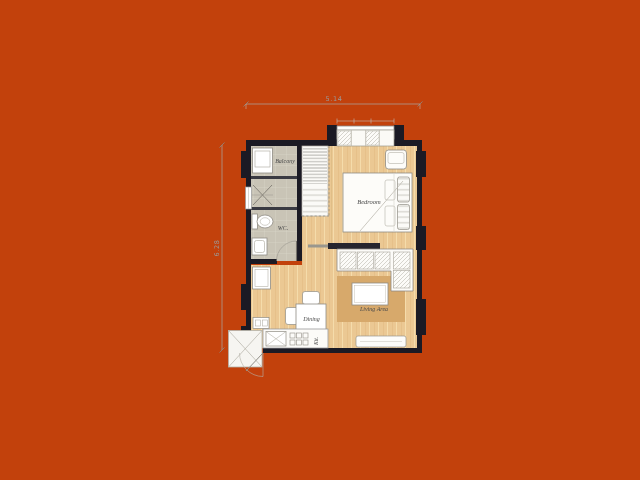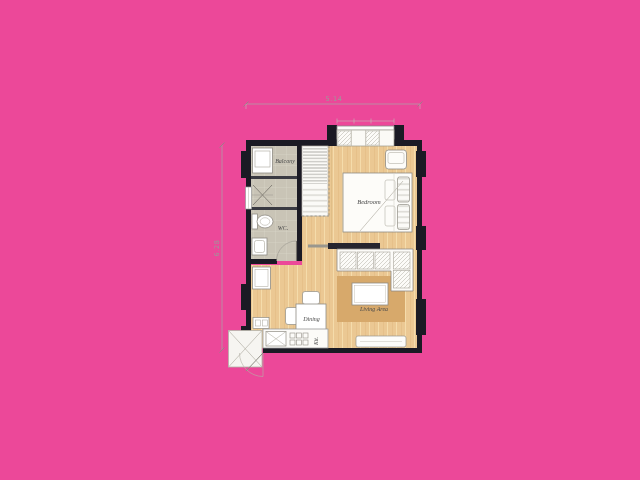--- a/index.html
+++ b/index.html
@@ -1,19 +1,19 @@
 <!DOCTYPE html>
 <html><head>
 <meta charset="utf-8">
 <style>
   html,body{margin:0;padding:0;background:#ffffff;}
   .stage{
     position:relative;
     width:640px;height:480px;
-    background:#ec4899;
+    background:#c2410c;
     font-family:"Liberation Sans",sans-serif;
     overflow:hidden;
   }
   svg{display:block;}
   text{user-select:none;}
   .room-label{
     font-family:"Liberation Serif",serif;
     font-style:italic;
     fill:#4a4a4a;
   }

